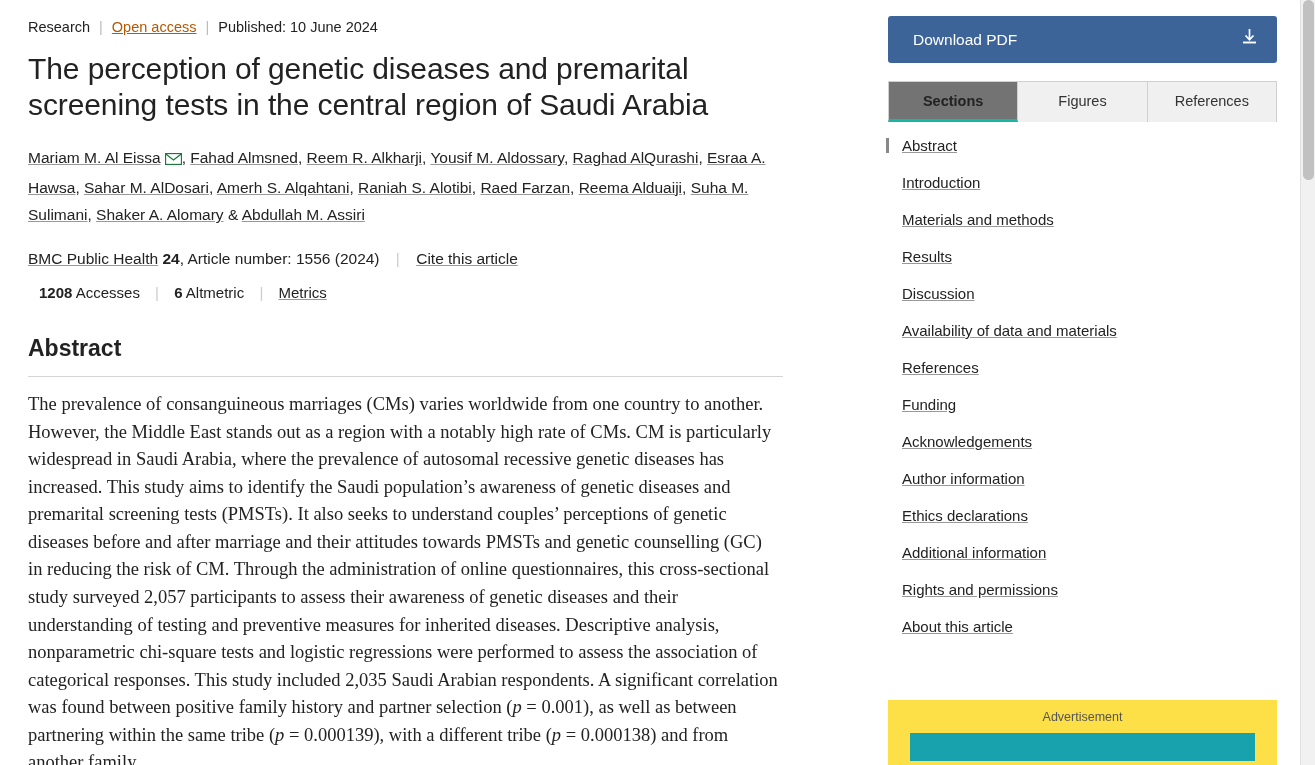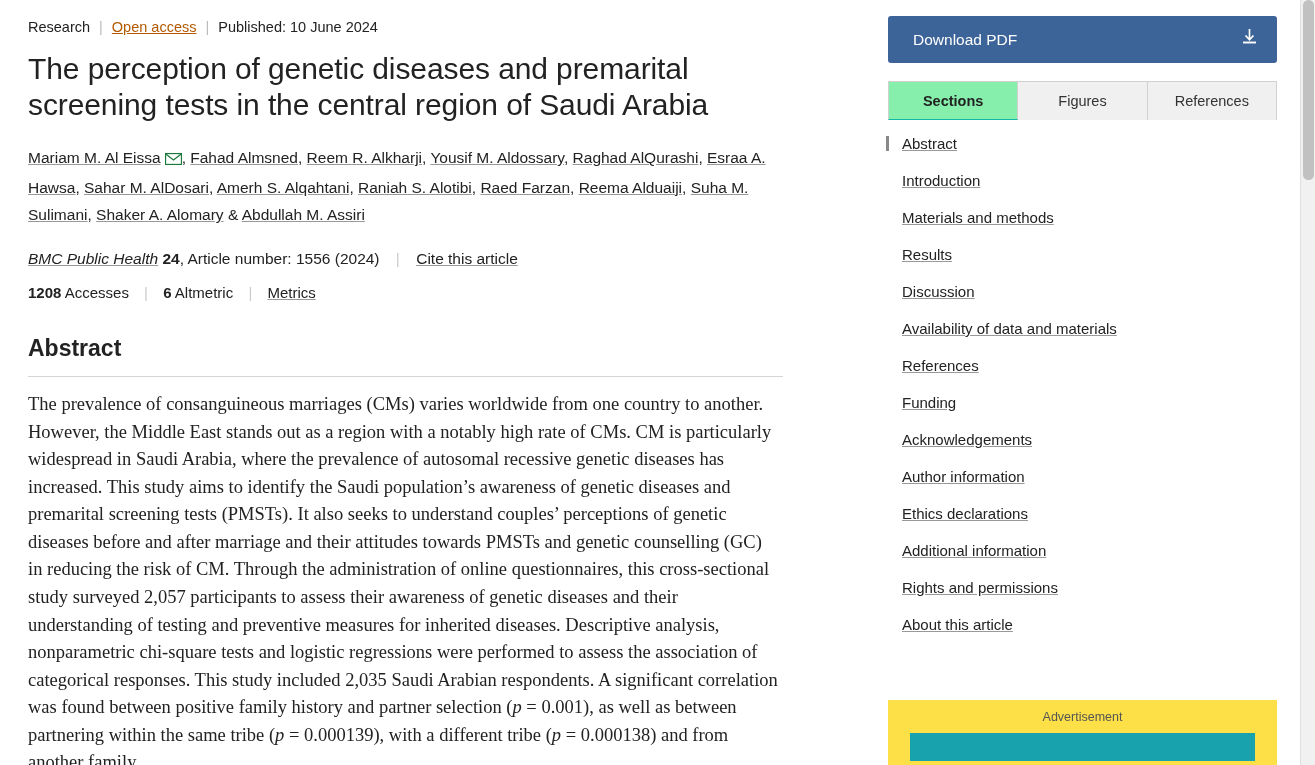--- a/index.html
+++ b/index.html
@@ -71,21 +71,20 @@
     vertical-align: -2px;
     margin-left: 4px;
   }
   .journal-line {
     font-size: 15.5px;
     color: #222;
     margin-bottom: 14px;
     line-height: 1.5;
   }
   .journal-line .jname {
-    font-style: italic;
     text-decoration: underline;
     text-decoration-color: #999;
     color: #222;
     cursor: pointer;
   }
   .journal-line .vol { font-weight: bold; }
   .journal-line .divider {
     display: inline-block;
     margin: 0 12px;
     color: #ccc;
@@ -93,20 +92,21 @@
   .journal-line .cite {
     text-decoration: underline;
     text-decoration-color: #999;
     color: #222;
     cursor: pointer;
   }
   .metrics-line {
     font-size: 15px;
     color: #222;
     margin-bottom: 34px;
+    margin-left: 11px;
   }
   .metrics-line b { font-weight: bold; }
   .metrics-line .divider {
     display: inline-block;
     margin: 0 11px;
     color: #ccc;
   }
   .metrics-line .metrics-link {
     text-decoration: underline;
     text-decoration-color: #999;
@@ -166,24 +166,24 @@
     padding: 11px 0 10px 0;
     border: 1px solid #d0d0d0;
     border-bottom: none;
     background: #f0f0f0;
     color: #333;
     cursor: pointer;
     margin-bottom: -1px;
   }
   .tab + .tab { border-left: none; }
   .tab.active {
-    background: #86efac;
+    background: #737373;
     font-weight: bold;
     color: #222;
-    border-bottom: 1px solid #14b8a6;
+    border-bottom: 3px solid #14b8a6;
   }
   .sections-list {
     list-style: none;
     margin: 16px 0 0 0;
     padding: 0;
     position: relative;
   }
   .sections-list li {
     font-size: 15px;
     line-height: 1;

